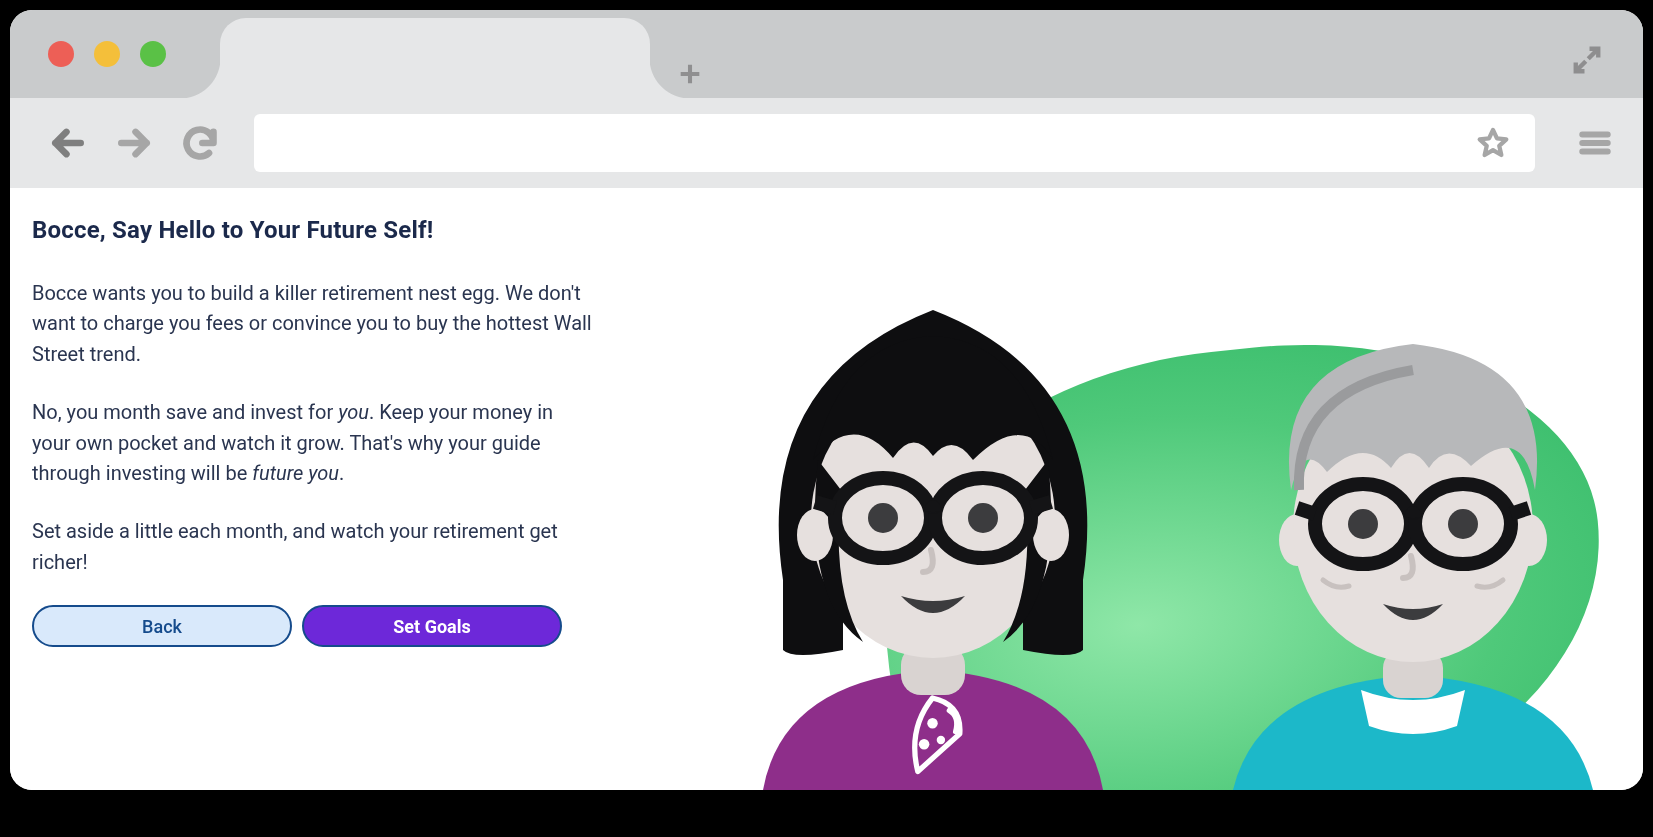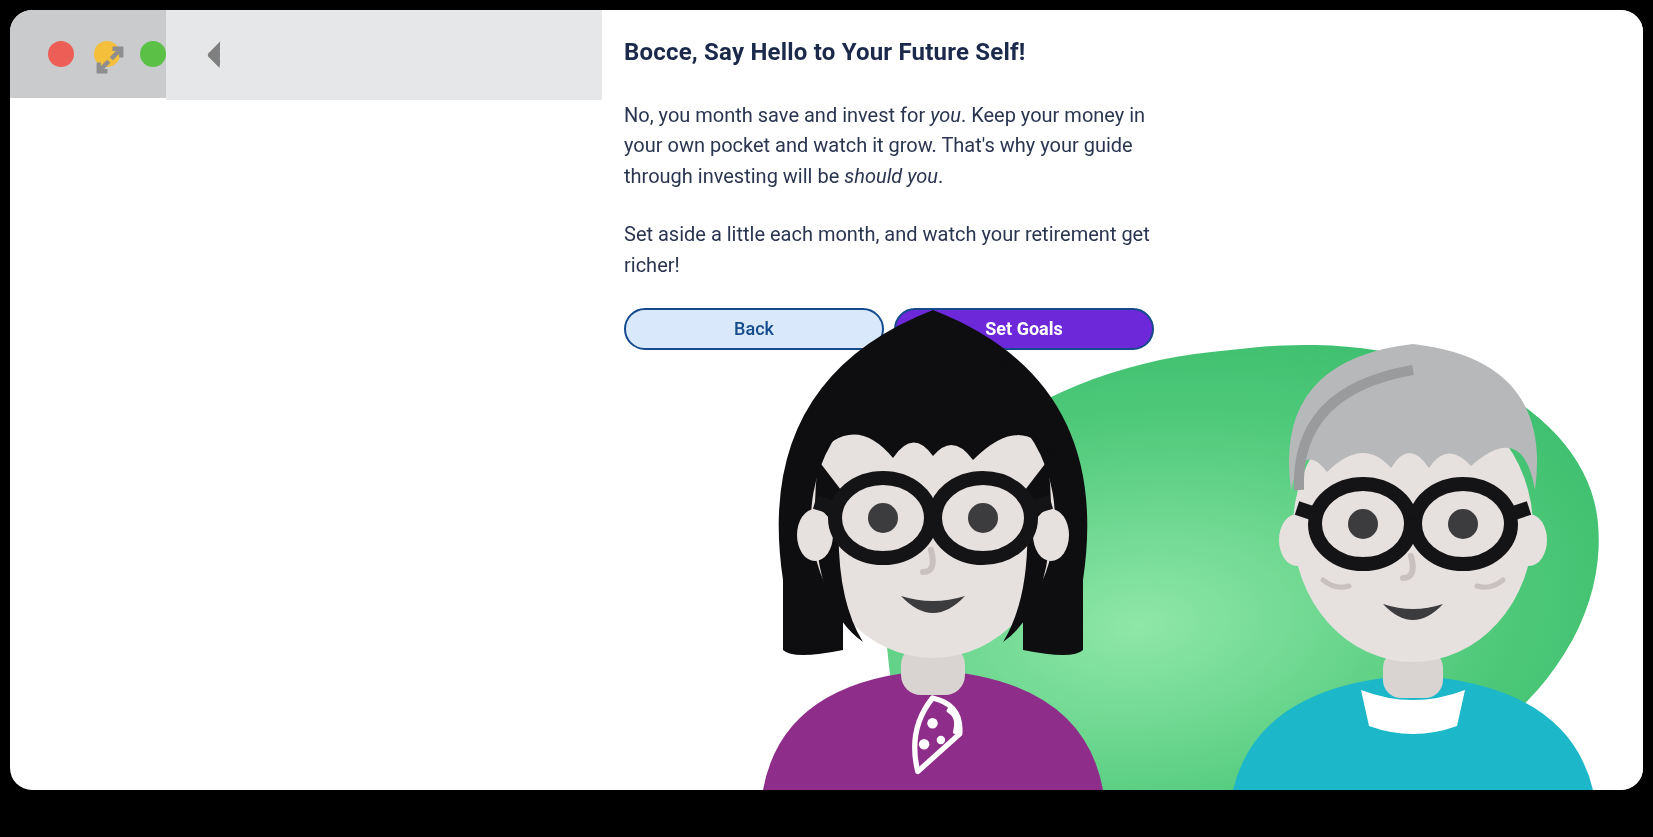--- a/index.html
+++ b/index.html
@@ -7,21 +7,21 @@
 
   .window {
     position: absolute;
     top: 10px; left: 10px; right: 10px;
     height: 780px;
     background: #fff;
     border-radius: 22px;
     overflow: hidden;
     box-shadow: 0 4px 20px rgba(0,0,0,.4);
     display: flex;
-    flex-direction: row;
+    flex-direction: column;
   }
 
   
   .tabbar {
     height: 88px;
     background: #c9cbcc;
     position: relative;
     display: flex;
     align-items: center;
   }
@@ -174,23 +174,24 @@
         <path d="M3 6h18M3 12h18M3 18h18"></path>
       </svg>
     </div>
   </div>
 
   <div class="page">
 
     <div class="content-col">
       <h1>Bocce, Say Hello to Your Future Self!</h1>
 
+      <p class="para">Bocce wants you to build a killer retirement nest egg. We don't want to charge you fees or convince you to buy the hottest Wall Street trend.</p>
 
       <p class="para">
-        <span>No, you month save and invest for </span><em>you</em><span>. Keep your money in your own pocket and watch it grow. That's why your guide through investing will be </span><em>should you</em><span>.</span>
+        <span>No, you month save and invest for </span><em>you</em><span>. Keep your money in your own pocket and watch it grow. That's why your guide through investing will be </span><em>future you</em><span>.</span>
       </p>
 
       <p class="para">Set aside a little each month, and watch your retirement get richer!</p>
 
       <div class="button-row">
         <div class="btn btn-secondary">Back</div>
         <div class="btn btn-primary">Set Goals</div>
       </div>
     </div>
 

